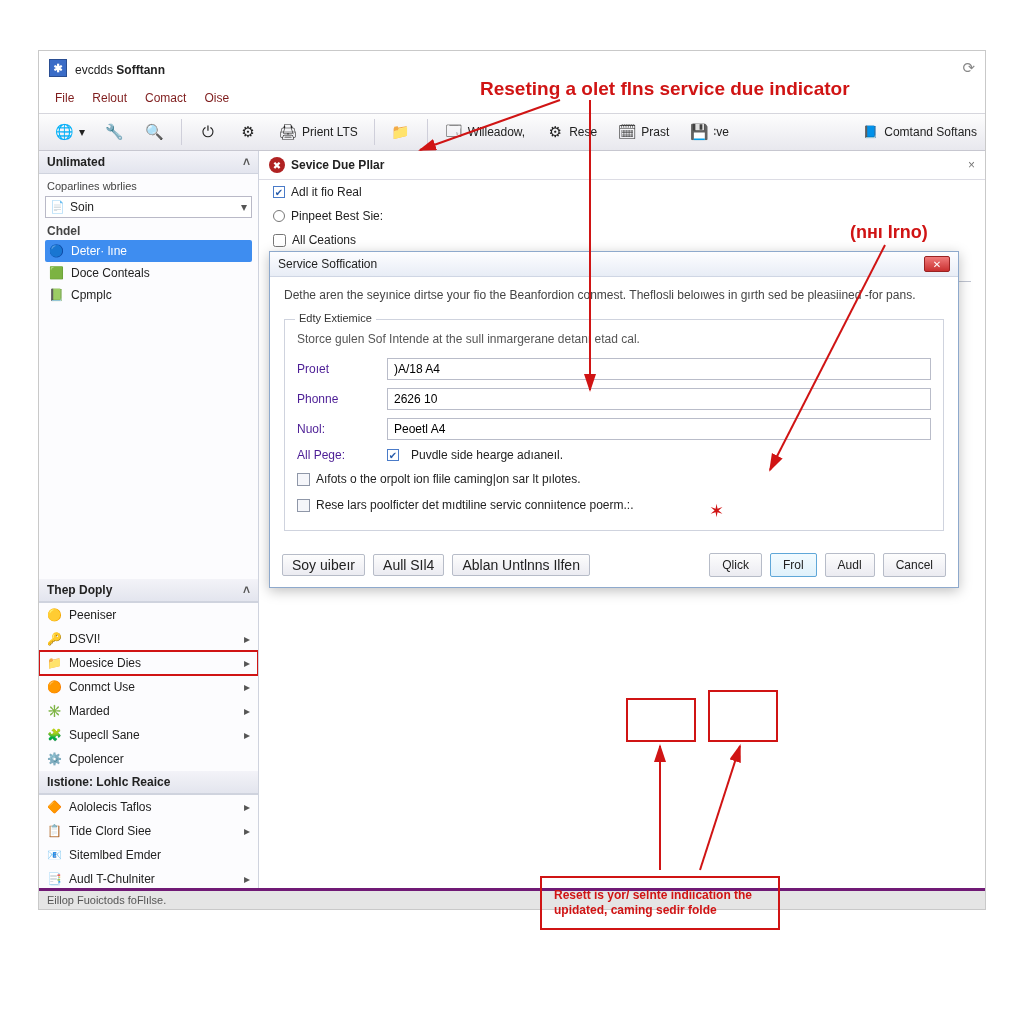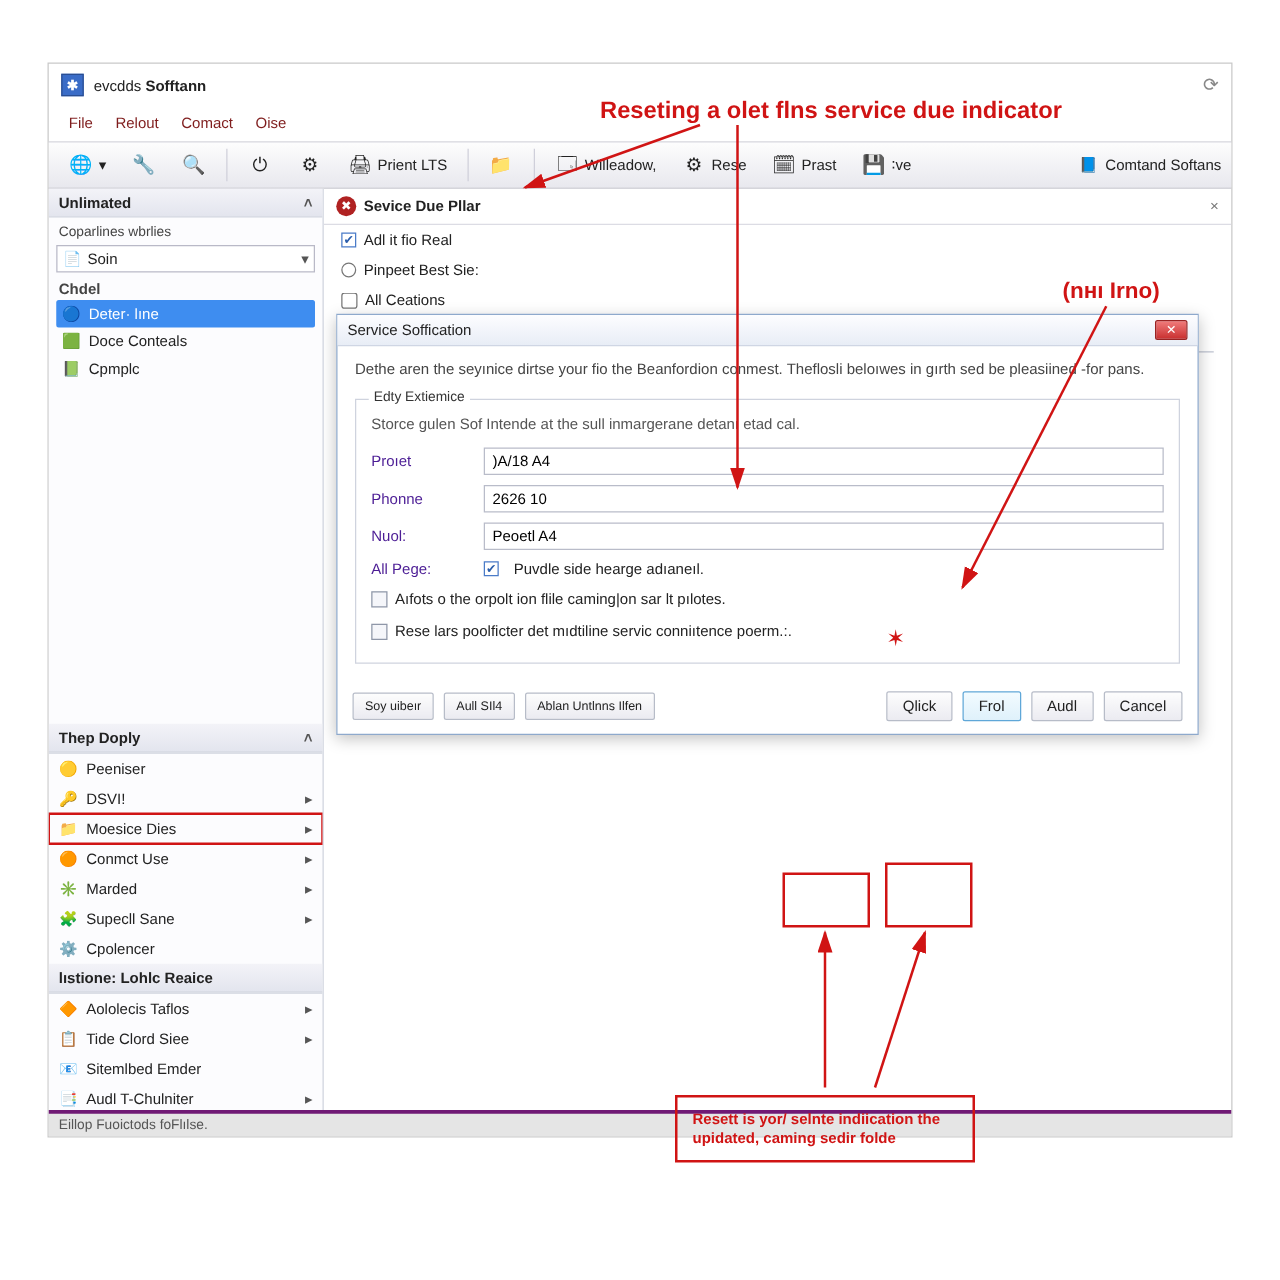--- a/index.html
+++ b/index.html
@@ -55,21 +55,21 @@
   .group .legend{position:absolute;top:-8px;left:10px;background:#fff;padding:0 4px;font-size:11px;color:#333}
   .ghint{color:#555;padding:2px 0 8px}
   .row{display:flex;align-items:center;gap:12px;padding:4px 0}
   .row label{width:78px;color:#4c1d95}
   .row input.txt{flex:1;height:22px;border:1px solid #b9bcc9;padding:0 6px;background:#fff}
   .chkline{display:flex;align-items:center;gap:6px;padding:6px 0}
   .sqchk{width:13px;height:13px;border:1px solid #8f97a8;background:#f5f6fa;display:flex;align-items:center;justify-content:center;font-size:10px;color:#2a5dab}
   .dlg-foot{display:flex;gap:8px;padding:10px 12px;align-items:center}
   .dlg-foot .spacer{flex:1}
   .btn{height:24px;padding:0 12px;border:1px solid #b7bcc8;background:linear-gradient(#fdfdfd,#ebebf1);border-radius:2px;display:flex;align-items:center}
-  .btn.small{height:22px;padding:0 9px;font-size:10px}
+  .btn.small{height:22px;padding:0 9px;font-size:14px}
   .btn.primary{border-color:#5fa7d8;background:linear-gradient(#f2fbff,#dff1fb)}
 
   
   .ann{position:absolute;color:#d01414;font-weight:700;pointer-events:none}
   svg.arrows{position:absolute;left:0;top:0;pointer-events:none}
   .redbox{position:absolute;border:2px solid #d01414}
   .callout{position:absolute;border:2px solid #d01414;padding:10px 12px;color:#d01414;font-weight:600;background:rgba(255,255,255,0);max-width:240px;line-height:1.25}
 
   .statusbar{position:absolute;left:0;bottom:0;right:0;border-top:3px solid #701a75;background:#e5e5e5;padding:3px 8px;color:#555;font-size:11px}
 </style>

